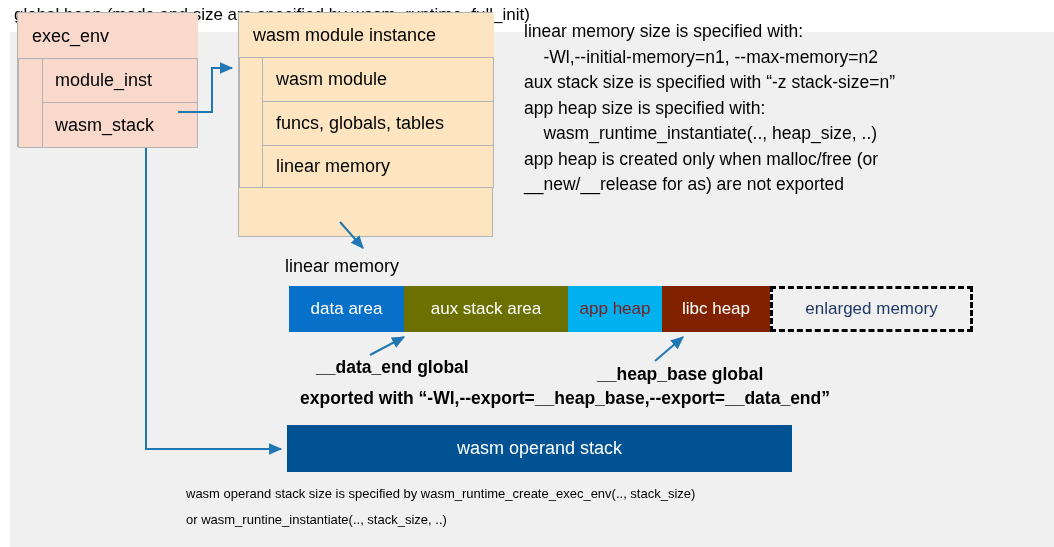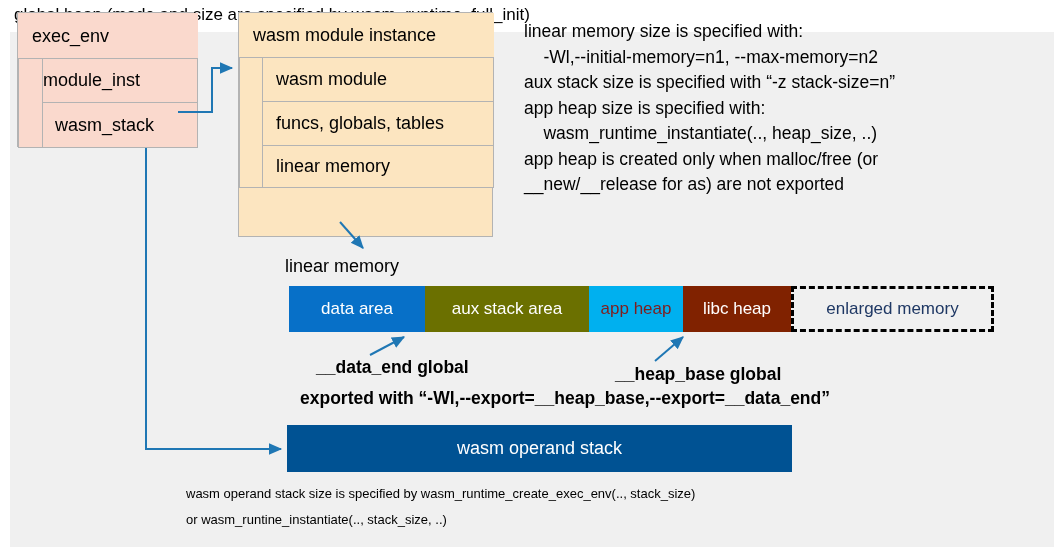--- a/index.html
+++ b/index.html
@@ -60,21 +60,21 @@
   #exec-env-group { left: 17px; top: 12px; width: 177px; height: 135px; }
   .ee-head {
     left: 0; top: 0; width: 180px; height: 46px;
     padding-left: 14px;
   }
   .ee-gutter {
     position: absolute;
     left: 0; top: 45px; width: 25px; height: 90px;
     box-sizing: border-box;
   }
-  .ee-sub1 { left: 24px; top: 45px; width: 156px; height: 45px; }
+  .ee-sub1 { left: 24px; top: 45px; width: 156px; height: 45px; padding-left: 12px; }
   .ee-sub2 { left: 24px; top: 89px; width: 156px; height: 46px; padding-left: 12px; }
 
   
   #wmi-group { left: 238px; top: 12px; width: 255px; height: 225px; }
   .wmi-head { left: 0; top: 0; width: 255px; height: 45px; padding-left: 14px; }
   .wmi-gutter {
     position: absolute;
     left: 0; top: 44px; width: 24px; height: 131px;
     box-sizing: border-box;
   }
@@ -128,21 +128,21 @@
   }
 
   
   .ann {
     position: absolute;
     font-size: 17.5px;
     white-space: nowrap;
     font-weight: bold;
   }
   #ann-data-end { left: 316px; top: 357px; }
-  #ann-heap-base { left: 615px; top: 364px; }
+  #ann-heap-base { left: 597px; top: 364px; }
   #ann-exported { left: 300px; top: 388px; }
 
   
   #operand-stack {
     position: absolute;
     left: 287px;
     top: 425px;
     width: 505px;
     height: 47px;
     background: #005293;
@@ -205,21 +205,21 @@
     </div>
     <div class="row cream brd wmi-sub3">
       <span>linear memory</span>
     </div>
   </div>
 
   <div class="info-block" id="info-block"><div>linear memory size is specified with:</div><div>    -Wl,--initial-memory=n1, --max-memory=n2</div><div>aux stack size is specified with “-z stack-size=n”</div><div>app heap size is specified with:</div><div>    wasm_runtime_instantiate(.., heap_size, ..)</div><div>app heap is created only when malloc/free (or</div><div>__new/__release for as) are not exported</div></div>
 
   <div class="lm-label">linear memory</div>
   <div class="membar" id="membar">
-      <div class="seg" style="width: 136px; background: rgb(7, 112, 200); color: rgb(255, 255, 255);">data area</div>
+      <div class="seg" style="width: 115px; background: rgb(7, 112, 200); color: rgb(255, 255, 255);">data area</div>
       <div class="seg" style="width: 164px; background: rgb(107, 112, 0); color: rgb(255, 255, 255);">aux stack area</div>
       <div class="seg" style="width: 94px; background: rgb(0, 176, 239); color: #7f1d1d;">app heap</div>
       <div class="seg" style="width: 108px; background: rgb(128, 34, 0); color: rgb(255, 255, 255);">libc heap</div>
       <div class="seg seg-enlarged" style="width: 203px; color: rgb(31, 56, 100);">enlarged memory</div>
     </div>
 
   <div class="ann" id="ann-data-end">__data_end global</div>
   <div class="ann" id="ann-heap-base">__heap_base global</div>
   <div class="ann" id="ann-exported">exported with “-Wl,--export=__heap_base,--export=__data_end”</div>
 

